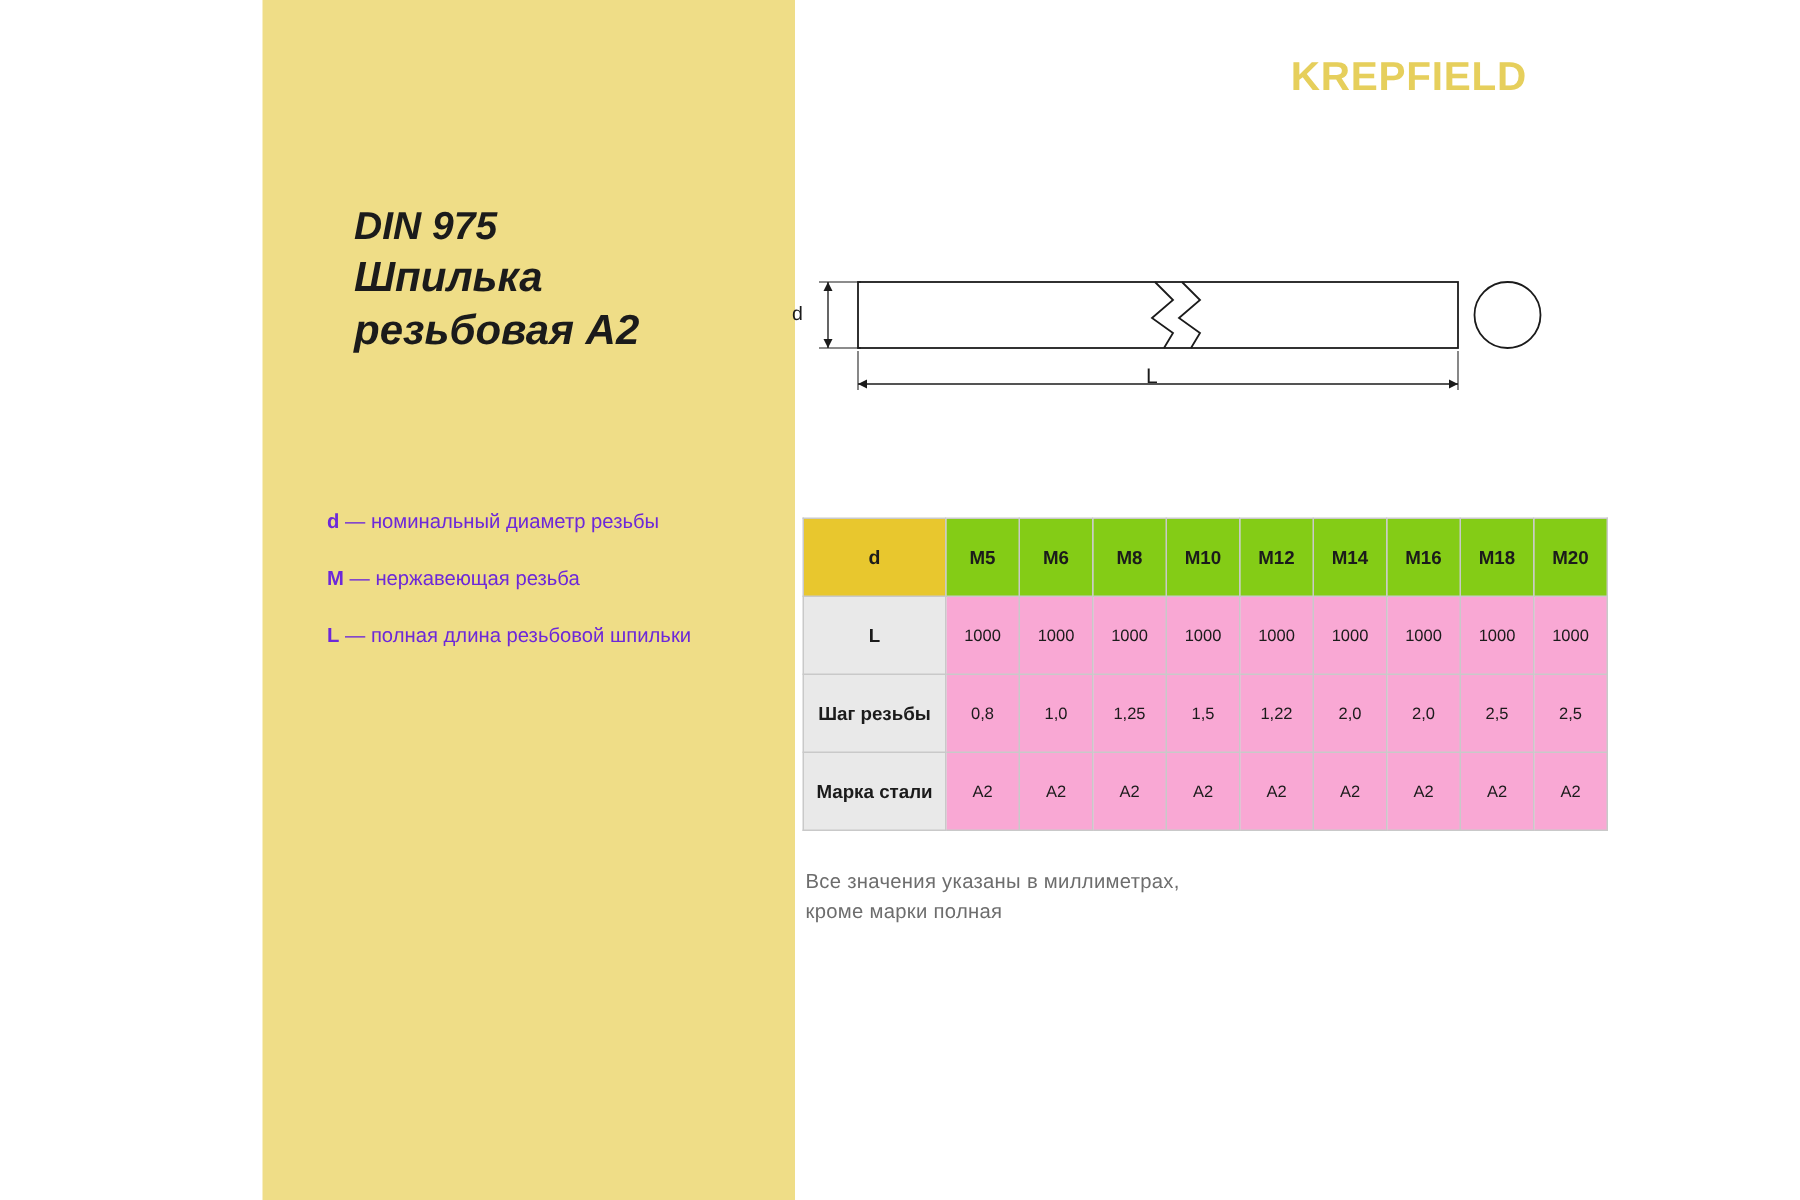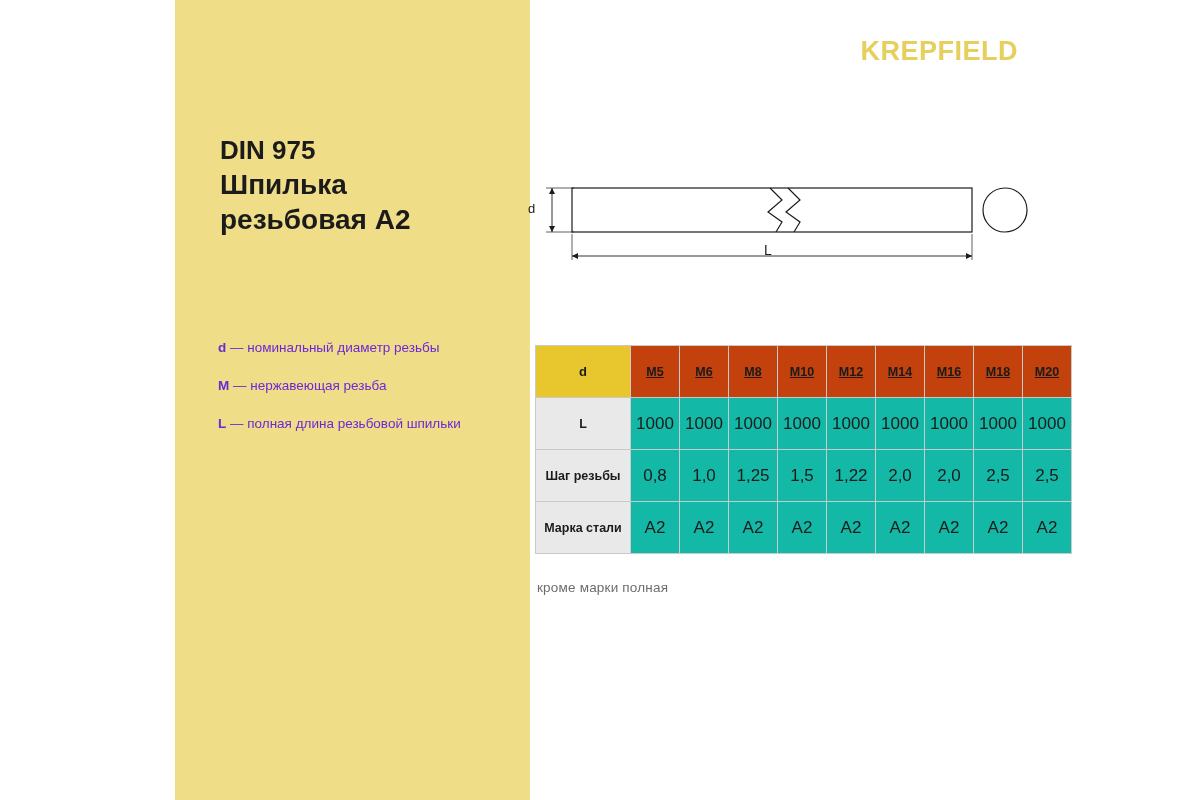--- a/index.html
+++ b/index.html
@@ -36,24 +36,25 @@
     top: 36px;
     font-size: 27px;
     font-weight: bold;
     letter-spacing: 0.5px;
     color: #e6cf5c;
     font-family: "Liberation Sans", sans-serif;
   }
   
   .title-block {
     position: absolute;
-    left: 220px;
+    left: 236px;
     top: 135px;
     width: 300px;
     color: #1b1b1b;
+    font-style: italic;
   }
   .title-main {
     font-size: 26px;
     font-weight: bold;
     line-height: 1.18;
     margin: 0;
   }
   .title-sub {
     font-size: 28px;
     font-weight: bold;
@@ -101,34 +102,33 @@
     padding: 0;
     height: 51px;
   }
   .spec-table th.corner {
     background: #e8c72e;
     width: 94px;
     font-weight: bold;
     font-size: 13px;
   }
   .spec-table th.head {
-    background: #c2410c;
+    background: #84cc16;
     width: 48px;
     font-weight: bold;
     font-size: 12.5px;
-    text-decoration: underline;
   }
   .spec-table td.rowhead {
     background: #e9e9e9;
     font-weight: bold;
     font-size: 12.5px;
   }
   .spec-table td.cell {
-    background: #14b8a6;
-    font-size: 17px;
+    background: #f9a8d4;
+    font-size: 11px;
     margin-top: 33px;
   }
   
   .footnote {
     position: absolute;
     left: 537px;
     top: 578px;
     font-size: 13.5px;
     line-height: 1.5;
     color: #6d6d6d;
@@ -237,16 +237,17 @@
         <td class="cell">А2</td>
         <td class="cell">А2</td>
         <td class="cell">А2</td>
         <td class="cell">А2</td>
         <td class="cell">А2</td>
       </tr>
     </tbody>
   </table>
 
   <div class="footnote">
+    <div>Все значения указаны в миллиметрах,</div>
     <div>кроме марки полная</div>
   </div>
 
 </div>
 
 </body></html>

